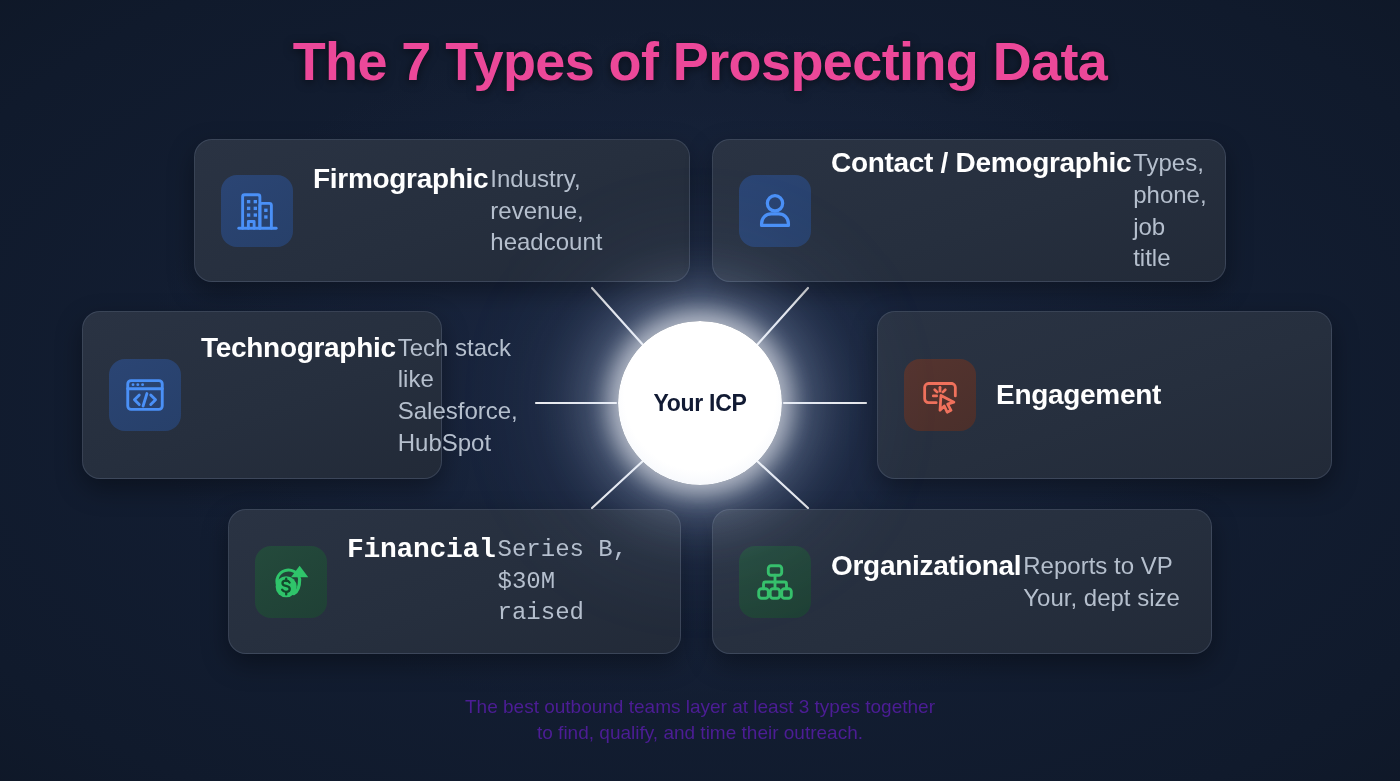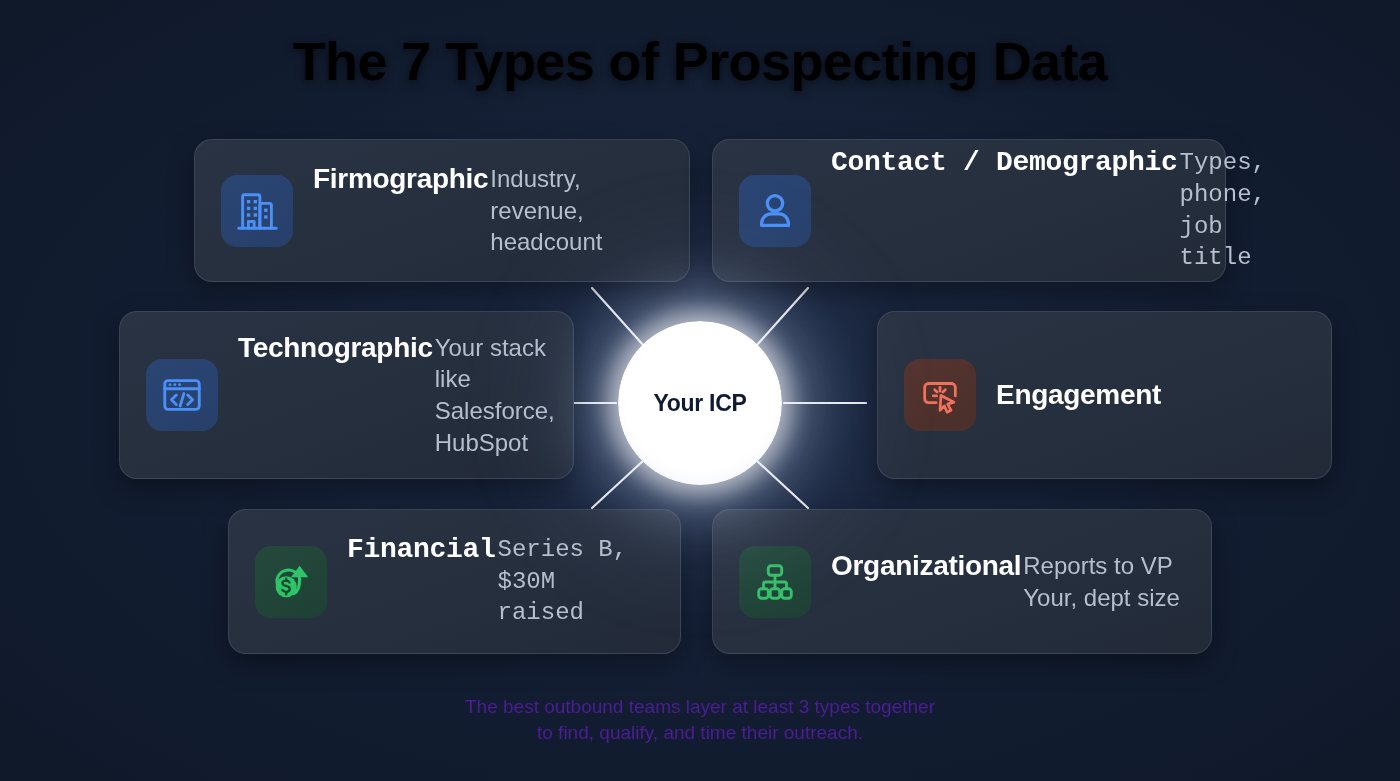--- a/index.html
+++ b/index.html
@@ -13,21 +13,21 @@
     position:relative;
   }
 
   
   .title {
     position:absolute; left:0; right:0; top:30px;
     text-align:center;
     font-size:54px;
     font-weight:bold;
     letter-spacing:-0.6px;
-    color:#000000;
+    color:#ec4899;
     text-shadow:0 2px 10px rgba(0,0,0,.55);
   }
 
   
   .stage { position:absolute; left:0; top:0; width:1400px; height:781px; }
 
   .spokes { position:absolute; left:0; top:0; width:1400px; height:781px; pointer-events:none; }
 
   
   .hub {
@@ -71,22 +71,22 @@
   .icon-tile {
     width:72px; height:72px; border-radius:16px; flex:0 0 72px;
     display:flex; align-items:center; justify-content:center;
   }
   .icon-tile.blue  { background:linear-gradient(150deg,#2b4574 0%,#27406a 100%); }
   .icon-tile.red   { background:linear-gradient(150deg,#55342f 0%,#4a2f2b 100%); }
   .icon-tile.green { background:linear-gradient(150deg,#244a3c 0%,#1f4035 100%); }
 
   
   .card-firmographic  { left:194px;  top:139px; width:496px; height:143px; }
-  .card-contact       { left:712px;  top:139px; width:514px; height:143px;font-family:Liberation Mono, monospace; }
-  .card-technographic { left:82px;   top:311px; width:455px; height:168px;margin-left:37px; }
+  .card-contact       { left:712px;  top:139px; width:514px; height:143px; }
+  .card-technographic { left:82px;   top:311px; width:360px; height:168px; }
   .card-engagement    { left:864px;  top:311px; width:455px; height:168px;margin-left:13px; }
   .card-financial     { left:228px;  top:509px; width:453px; height:145px;font-family:Liberation Mono, monospace; }
   .card-organizational{ left:712px;  top:509px; width:500px; height:145px; }
 
   
   .footer {
     position:absolute; left:0; right:0; top:694px;
     text-align:center;
     font-size:19px; color:#4c1d95; line-height:1.38;
     white-space:pre-line;
@@ -158,21 +158,21 @@
         <circle cx="11.5" cy="13.2" r="1.5" fill="#4a90f7" stroke="none"></circle>
         <circle cx="16.5" cy="13.2" r="1.5" fill="#4a90f7" stroke="none"></circle>
         <circle cx="21.5" cy="13.2" r="1.5" fill="#4a90f7" stroke="none"></circle>
         <polyline points="18,24 13,29 18,34"></polyline>
         <polyline points="30,24 35,29 30,34"></polyline>
         <line x1="26" y1="22.5" x2="22" y2="35.5"></line>
       </svg>
     </div>
     <div class="card-text">
       <div class="card-title">Technographic</div>
-      <div class="card-desc">Your stack like
+      <div class="card-desc">Tech stack like
 Salesforce, HubSpot</div>
     </div>
   </div>
 
   <div class="card card-engagement">
     <div class="icon-tile red">
       <svg width="46" height="46" viewBox="0 0 48 48" fill="none" stroke="#f0715c" stroke-width="2.9" stroke-linejoin="round" stroke-linecap="round">
         <path d="M36 12H12a4 4 0 0 0-4 4v12a4 4 0 0 0 4 4h8"></path>
         <path d="M40 12v14" opacity="0"></path>
         <path d="M36 12a4 4 0 0 1 4 4v9"></path>

